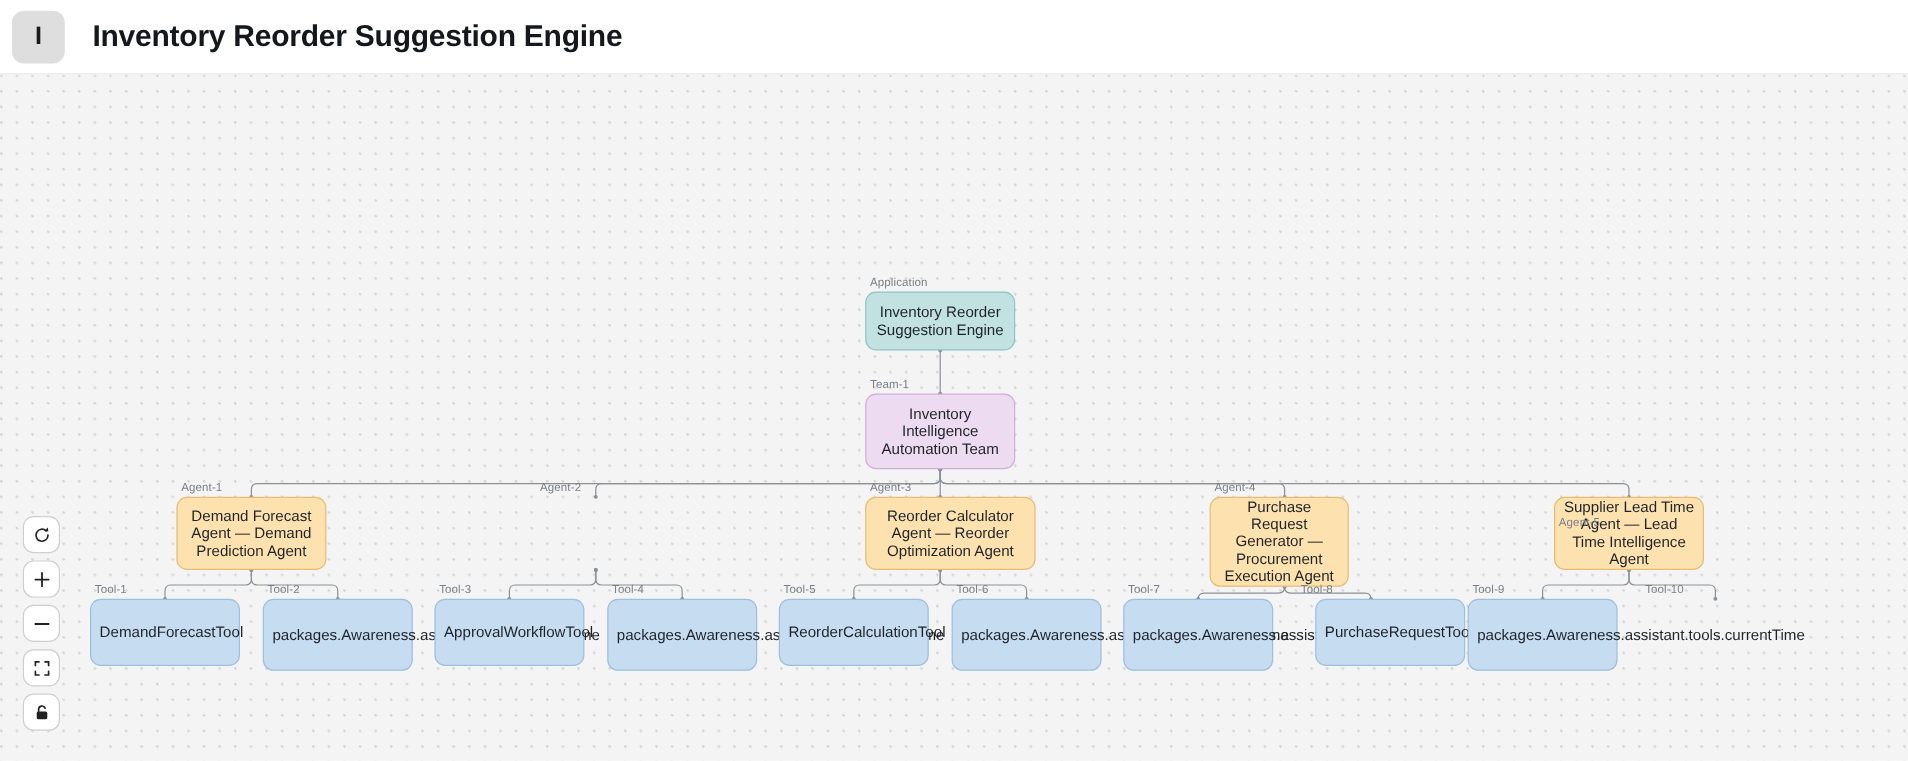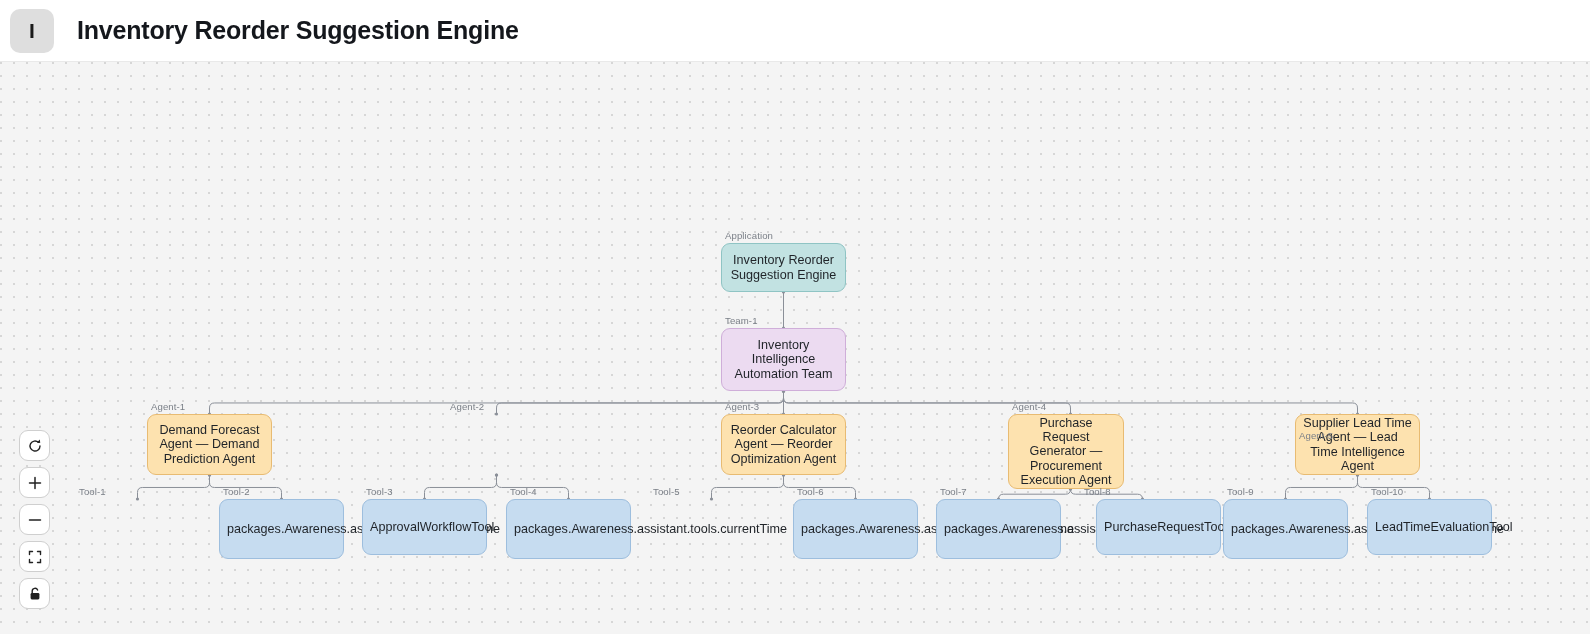--- a/index.html
+++ b/index.html
@@ -187,65 +187,68 @@
       <div class="node-tag" style="left: 725px; top: 253px;">Team-1</div>
       <div class="node team" style="left: 721px; top: 266px; width: 125px; height: 63px;">
         <span class="node-label">Inventory Intelligence Automation Team</span>
       </div>
       <div class="node-tag" style="left: 151px; top: 339px;">Agent-1</div>
       <div class="node agent" style="left: 147px; top: 352px; width: 125px; height: 61px;">
         <span class="node-label">Demand Forecast Agent — Demand Prediction Agent</span>
       </div>
       <div class="node-tag" style="left: 438px; top: 339px; margin-left: 12px;">Agent-2</div>
       <div class="node-tag" style="left: 725px; top: 339px;">Agent-3</div>
-      <div class="node agent" style="left: 721px; top: 352px; width: 125px; height: 61px;">
+      <div class="node agent" style="left: 721px; top: 352px; width: 142px; height: 61px;">
         <span class="node-label">Reorder Calculator Agent — Reorder Optimization Agent</span>
       </div>
       <div class="node-tag" style="left: 1012px; top: 339px;">Agent-4</div>
       <div class="node agent" style="left: 1008px; top: 352px; width: 116px; height: 75px;">
         <span class="node-label">Purchase Request Generator — Procurement Execution Agent</span>
       </div>
       <div class="node-tag" style="left: 1299px; top: 339px; margin-top: 29px;">Agent-5</div>
       <div class="node agent" style="left: 1295px; top: 352px; width: 125px; height: 61px;">
         <span class="node-label">Supplier Lead Time Agent — Lead Time Intelligence Agent</span>
       </div>
       <div class="node-tag" style="left: 79px; top: 424px;">Tool-1</div>
+      <div class="node tool" style="left: 75px; top: 437px; width: 125px; height: 56px;">
+        <span class="node-label">DemandForecastTool</span>
+      </div>
       <div class="node-tag" style="left: 223px; top: 424px;">Tool-2</div>
       <div class="node tool" style="left: 219px; top: 437px; width: 125px; height: 60px;">
         <span class="node-label">packages.Awareness.assistant.tools.currentTime</span>
       </div>
       <div class="node-tag" style="left: 366px; top: 424px;">Tool-3</div>
       <div class="node tool" style="left: 362px; top: 437px; width: 125px; height: 56px;">
         <span class="node-label">ApprovalWorkflowTool</span>
       </div>
       <div class="node-tag" style="left: 510px; top: 424px;">Tool-4</div>
       <div class="node tool" style="left: 506px; top: 437px; width: 125px; height: 60px;">
         <span class="node-label">packages.Awareness.assistant.tools.currentTime</span>
       </div>
       <div class="node-tag" style="left: 653px; top: 424px;">Tool-5</div>
+      <div class="node tool" style="left: 649px; top: 437px; width: 125px; height: 56px;">
+        <span class="node-label">ReorderCalculationTool</span>
+      </div>
       <div class="node-tag" style="left: 797px; top: 424px;">Tool-6</div>
       <div class="node tool" style="left: 793px; top: 437px; width: 125px; height: 60px;">
         <span class="node-label">packages.Awareness.assistant.tools.currentTime</span>
       </div>
       <div class="node-tag" style="left: 940px; top: 424px;">Tool-7</div>
       <div class="node tool" style="left: 936px; top: 437px; width: 125px; height: 60px;">
         <span class="node-label">packages.Awareness.assistant.tools.currentTime</span>
       </div>
       <div class="node-tag" style="left: 1084px; top: 424px;">Tool-8</div>
       <div class="node tool" style="left: 1080px; top: 437px; width: 125px; height: 56px; margin-left: 16px;">
         <span class="node-label">PurchaseRequestTool</span>
       </div>
       <div class="node-tag" style="left: 1227px; top: 424px;">Tool-9</div>
       <div class="node tool" style="left: 1223px; top: 437px; width: 125px; height: 60px;">
         <span class="node-label">packages.Awareness.assistant.tools.currentTime</span>
       </div>
       <div class="node-tag" style="left: 1371px; top: 424px;">Tool-10</div>
-      <div class="node tool" style="left: 1367px; top: 437px; width: 125px; height: 56px;">
-        <span class="node-label">LeadTimeEvaluationTool</span>
-      </div>
     </div>
 
   <div id="controls">
     <div class="ctrl-btn">
       <svg width="16" height="16" viewBox="0 0 16 16">
         <path d="M13 8a5 5 0 1 1-1.6-3.66" fill="none" stroke="#222" stroke-width="1.4" stroke-linecap="round"></path>
         <path d="M12.9 1.6 L13.2 4.9 L9.9 4.6 Z" fill="#222"></path>
       </svg>
     </div>
     <div class="ctrl-btn">

